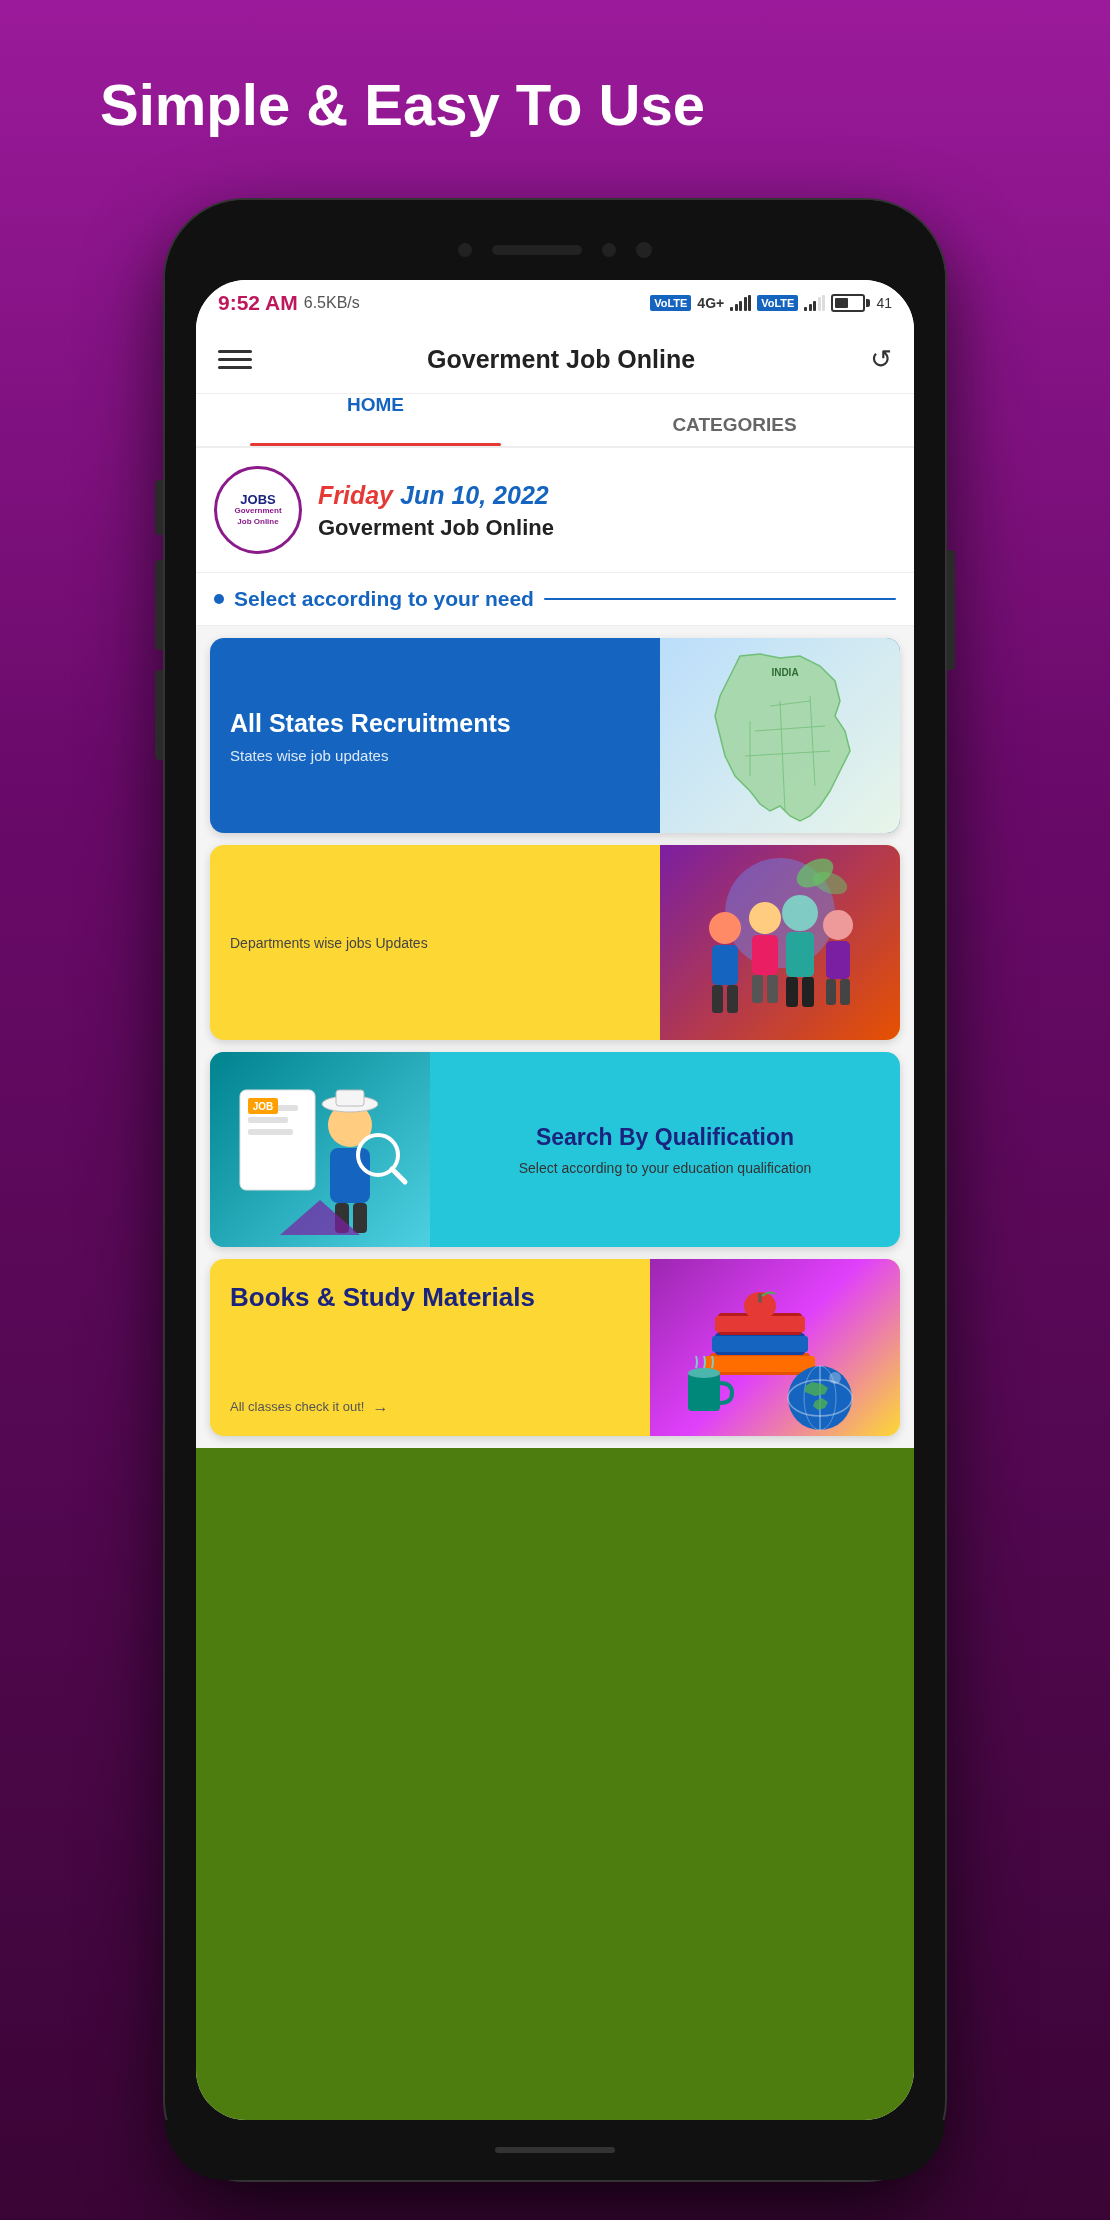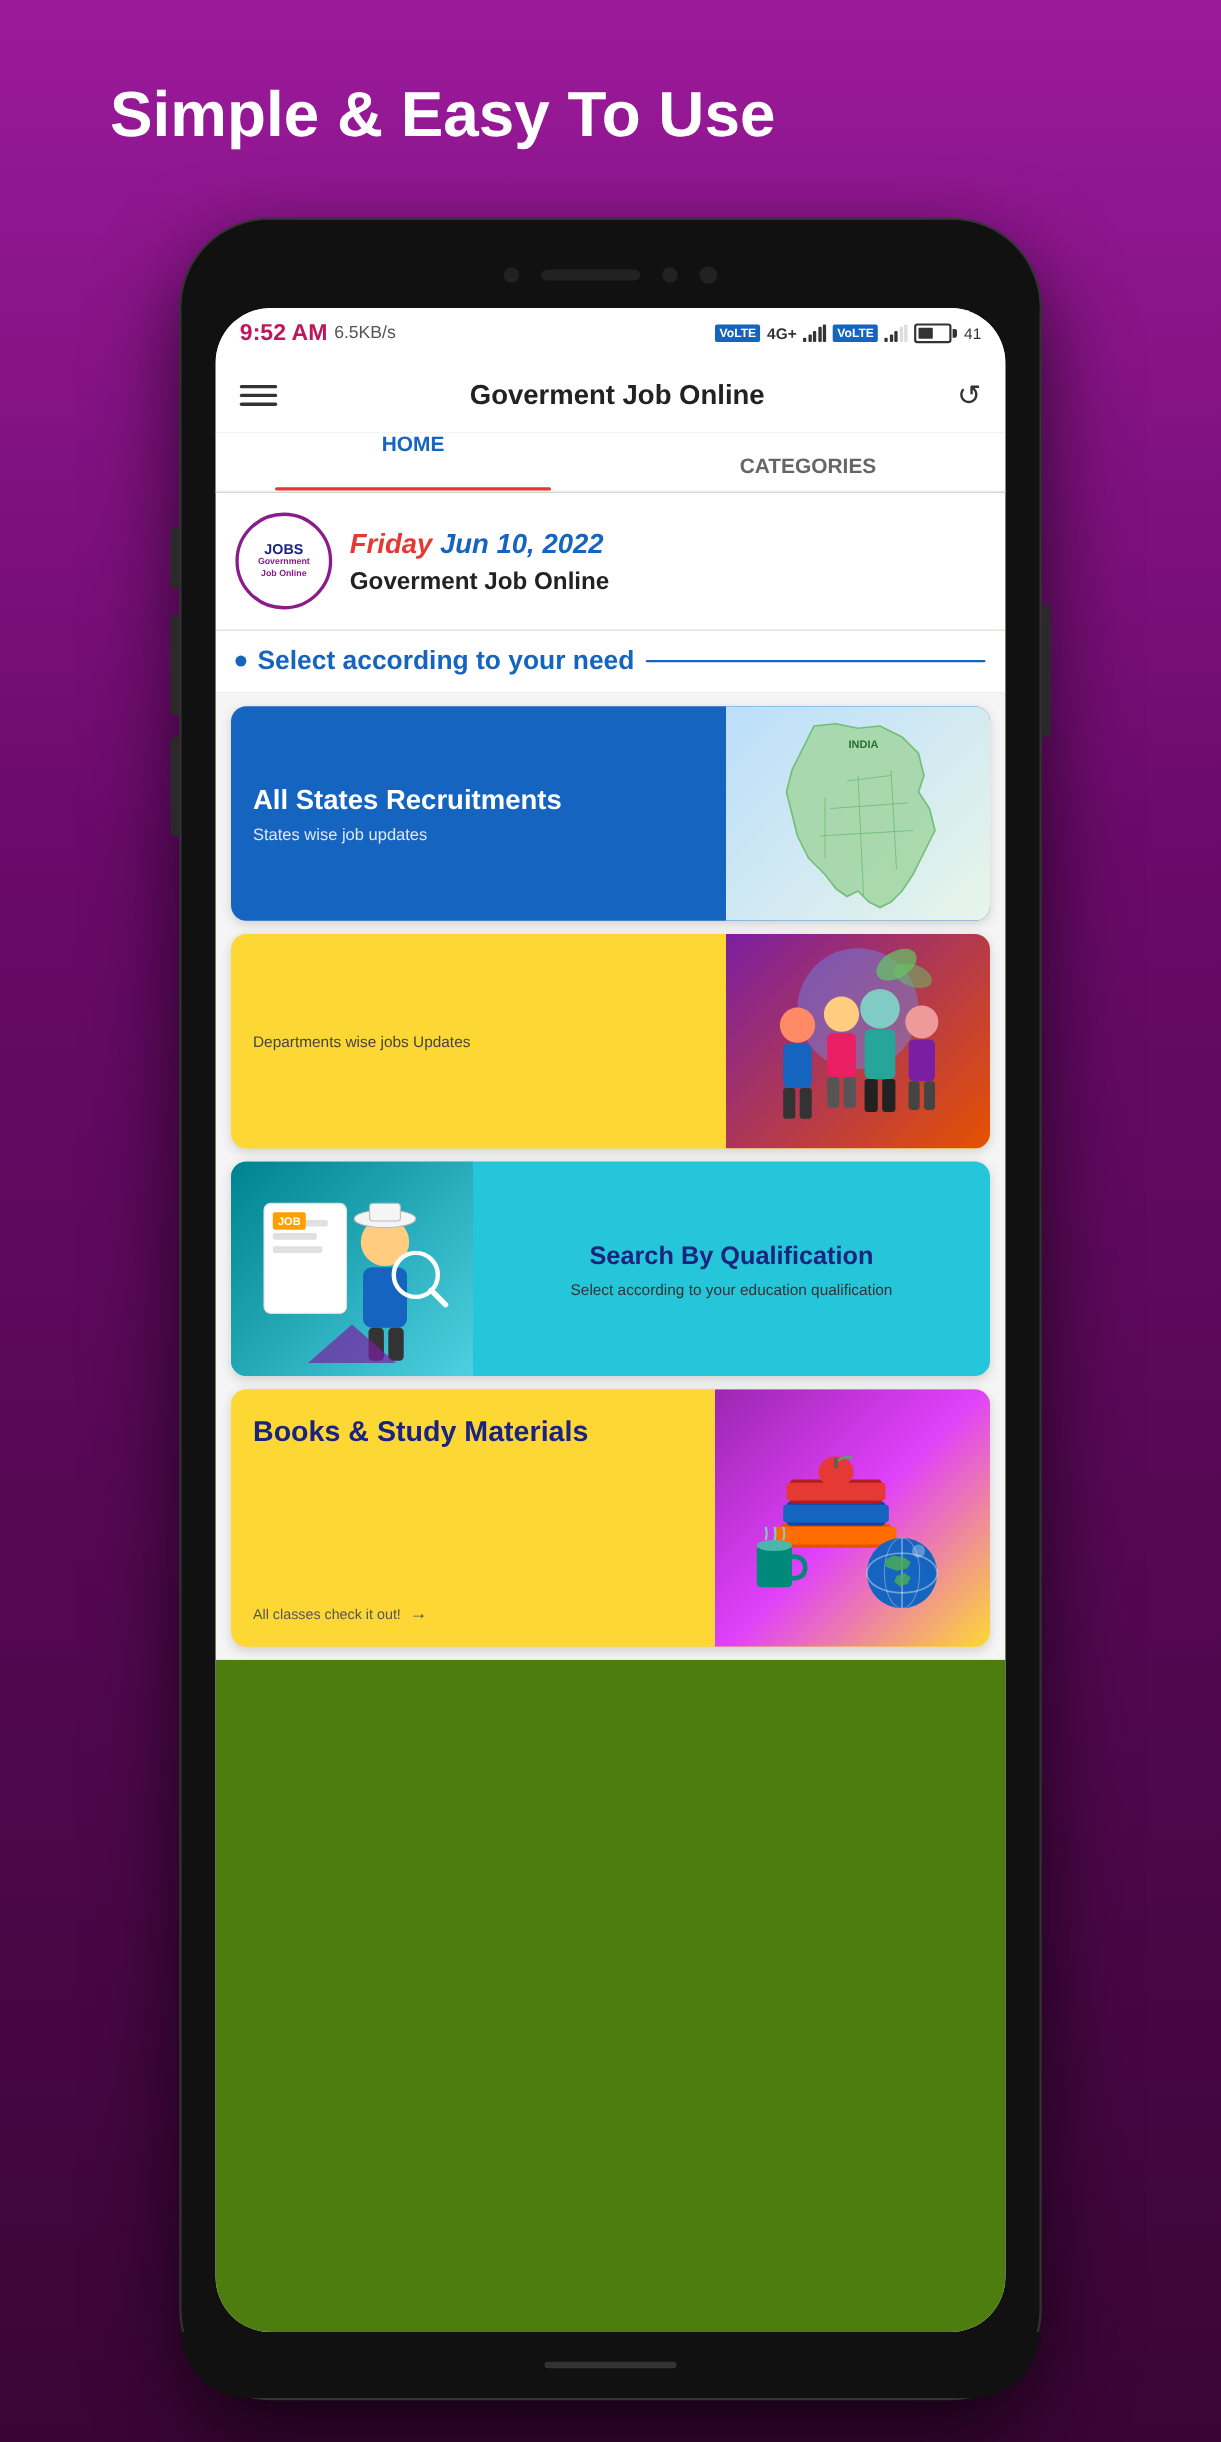--- a/index.html
+++ b/index.html
@@ -126,21 +126,21 @@
               <span style="color:#e53935;font-style:italic;">Friday</span>
               <span> </span>
               <span style="color:#1565c0;font-style:italic;">Jun 10, 2022</span>
             </div>
             <div style="font-size:22px;font-weight:700;color:#222;margin-top:4px;">Goverment Job Online</div>
           </div>
         </div>
 
         <div style="background:white;padding:14px 18px;display:flex;align-items:center;gap:10px;border-bottom:1px solid #eee;">
           <div style="width:10px;height:10px;background:#1565c0;border-radius:50%;flex-shrink:0;"></div>
-          <span style="font-size:24px;font-weight:700;color:#1565c0;">Select according to your need</span>
+          <span style="font-size:21px;font-weight:700;color:#1565c0;">Select according to your need</span>
           <div style="flex:1;height:2px;background:#1565c0;border-radius:1px;"></div>
         </div>
 
         <div style="padding:12px 14px;display:flex;flex-direction:column;gap:12px;background:#f5f5f5;">
 
           <div style="border-radius:14px;overflow:hidden;height:195px;background:#1565c0;
                       display:flex;cursor:pointer;box-shadow:0 3px 10px rgba(0,0,0,0.15);">
             <div style="flex:1;padding:22px 20px;display:flex;flex-direction:column;justify-content:center;">
               <div style="font-size:25px;font-weight:800;color:white;line-height:1.3;margin-bottom:8px;">All States Recruitments</div>
               <div style="font-size:15px;color:rgba(255,255,255,0.85);">States wise job updates</div>
@@ -234,21 +234,21 @@
 
                 <polygon points="60,175 100,140 140,175" fill="#7b1fa2" opacity="0.7"></polygon>
               </svg>
             </div>
             <div style="flex:1;padding:29px 16px;display:flex;flex-direction:column;justify-content:center;">
               <div style="font-size:23px;font-weight:800;color:#1a237e;line-height:1.3;margin-bottom:8px;text-align:center;">Search By Qualification</div>
               <div style="font-size:14px;color:#333;text-align:center;">Select according to your education qualification</div>
             </div>
           </div>
 
-          <div style="border-radius:14px;overflow:hidden;height:234px;background:#fdd835;
+          <div style="border-radius:14px;overflow:hidden;height:177px;background:#fdd835;
                       display:flex;cursor:pointer;box-shadow:0 3px 10px rgba(0,0,0,0.15);position:relative;">
             <div style="flex:1;padding:20px 20px;display:flex;flex-direction:column;justify-content:flex-start;padding-top:22px;">
               <div style="font-size:26px;font-weight:800;color:#1a237e;line-height:1.3;margin-bottom:auto;">Books &amp; Study Materials</div>
               <div style="display:flex;align-items:center;gap:8px;margin-top:auto;">
                 <span style="font-size:13px;color:#555;">All classes check it out!</span>
                 <span style="font-size:16px;color:#555;">→</span>
               </div>
             </div>
 
             <div style="width:250px;height:100%;background:linear-gradient(135deg,#9c27b0 0%,#e040fb 50%,#fdd835 100%);

